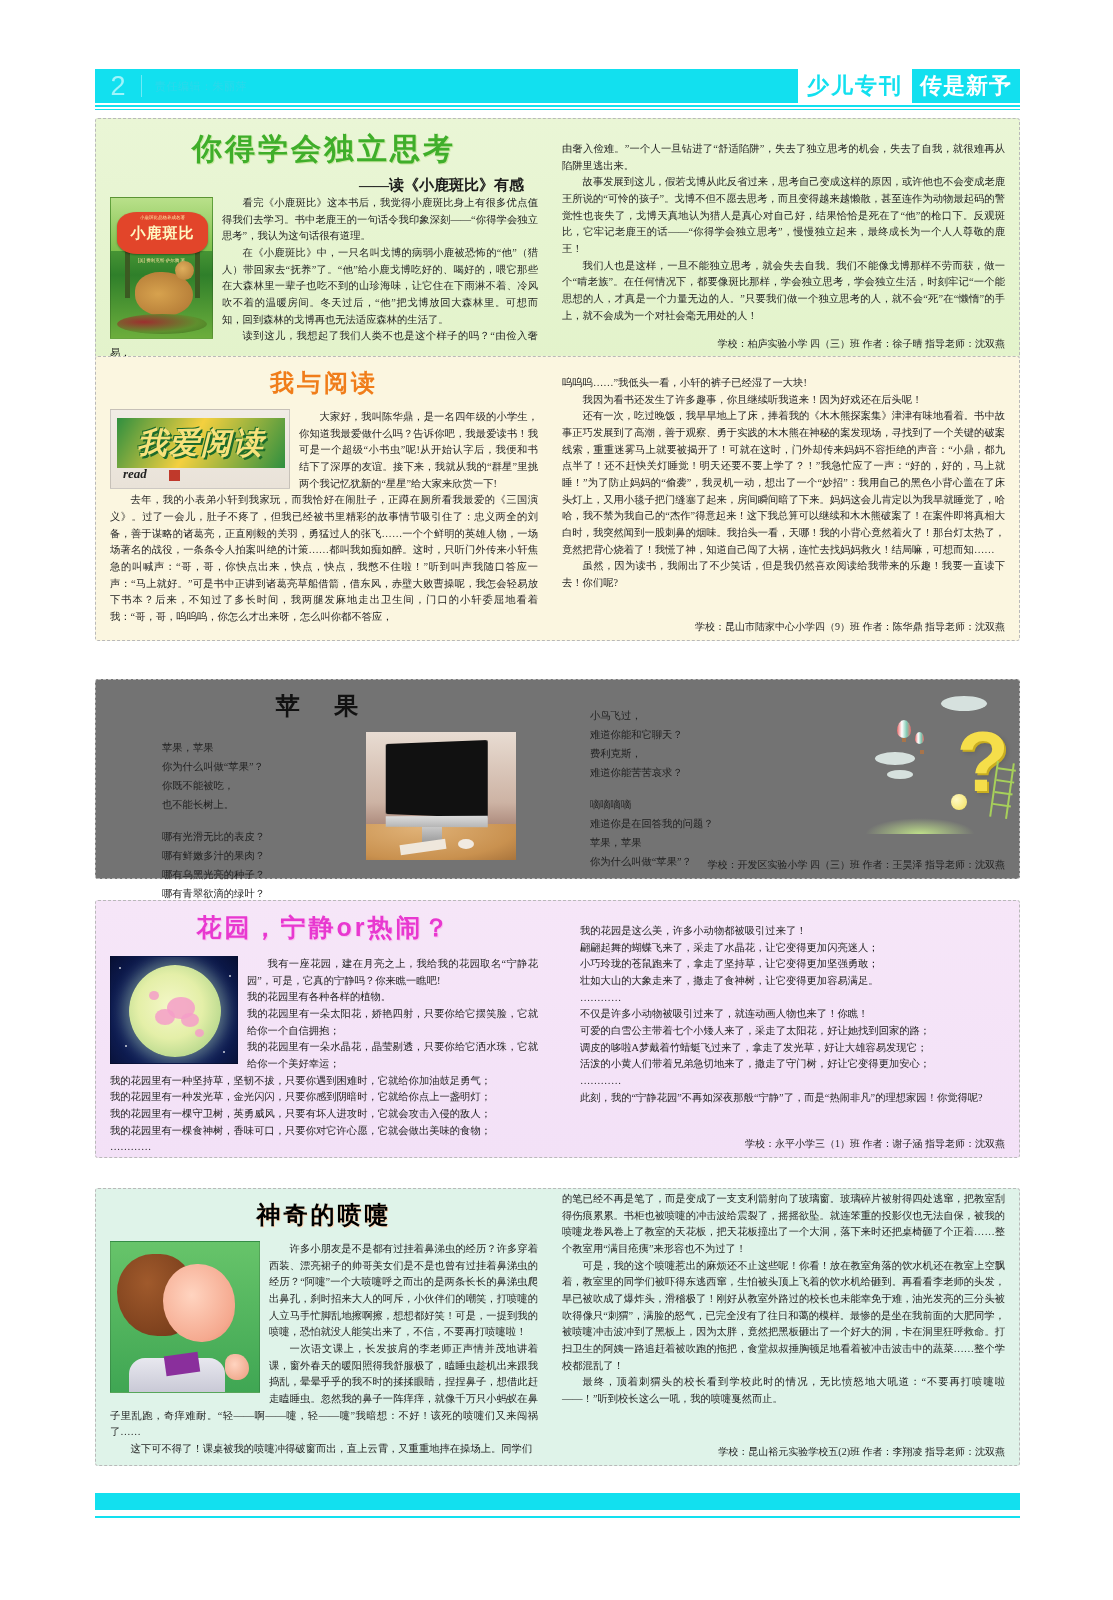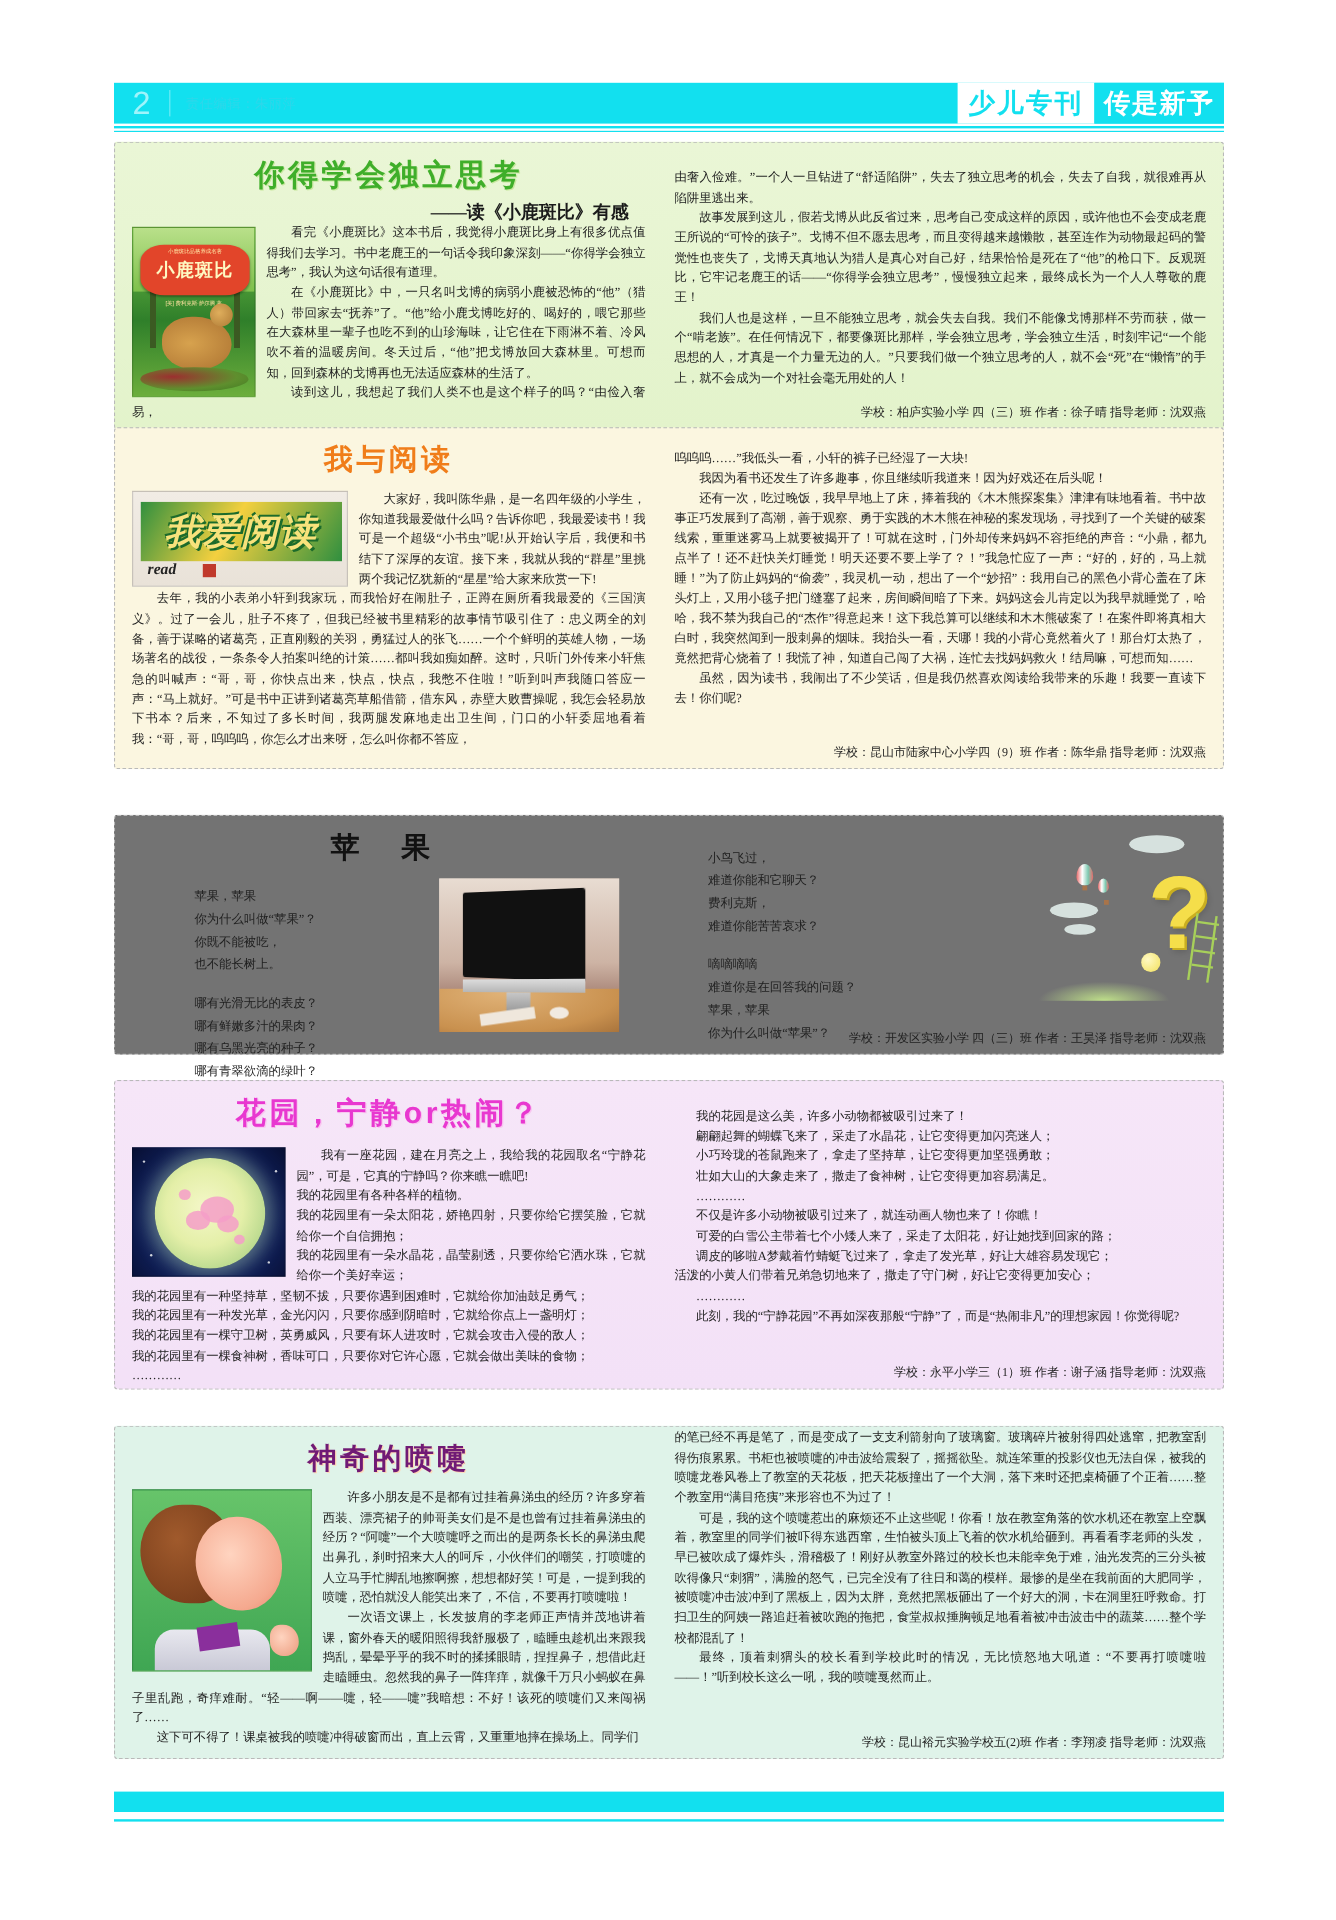--- a/index.html
+++ b/index.html
@@ -88,21 +88,21 @@
     font-size: 10px; color: #1f1f1f; white-space: nowrap;
   }
 
   .float-img {
     float: left; margin: 2px 9px 2px 0;
     border: 1px solid rgba(0,0,0,.15);
   }
 
   
   #art1 { top: 118px; height: 240px; background: linear-gradient(180deg,#eaf6d6 0%, #e3f3cb 100%); }
-  #art1 .art-title { font-size: 25px; color: #3fae2a; text-shadow: 1px 1px 0 #c9e8a0; font-family: Liberation Serif, serif; }
+  #art1 .art-title { font-size: 30px; color: #3fae2a; text-shadow: 1px 1px 0 #c9e8a0; font-family: Liberation Serif, serif; }
   #art1 .col-right { padding-top: 22px; }
 
   
   .bookcover { width: 103px; height: 142px; position: relative; overflow: hidden;
     background: linear-gradient(180deg,#79c34a 0%,#2f7f2a 55%,#6cae3c 100%); }
   .bookcover .sky { position:absolute; left:0; top:0; width:100%; height:38%;
     background: linear-gradient(180deg,#b9e08a,#7ec04b); }
   .bookcover .band { position:absolute; left:6px; top:14px; width:91px; height:42px;
     background:#e2452a; border-radius:20px/14px; box-shadow:0 1px 2px rgba(0,0,0,.35); }
   .bookcover .band .t1 { position:absolute; top:3px; width:100%; text-align:center;
@@ -190,21 +190,21 @@
   .moonpic { width: 128px; height: 108px; position: relative; overflow:hidden;
     background: radial-gradient(circle at 50% 55%, #1b3a8f 0%, #0e1c52 70%, #070f33 100%); }
   .moonpic .moon { position:absolute; left:18px; top:8px; width:92px; height:92px; border-radius:50%;
     background: radial-gradient(circle at 45% 45%, #f4f7c8 0%, #e4efa8 45%, #b9d98e 75%, #8fc77d 100%);
     box-shadow: 0 0 14px 6px rgba(220,255,190,.35); }
   .moonpic .petal { position:absolute; border-radius:50%; background:#f59ec8; opacity:.85; }
   .moonpic .star { position:absolute; width:2px; height:2px; background:#fff; border-radius:50%; opacity:.8; }
 
   
   #art5 { top: 1188px; height: 278px; background: #dff3e9; }
-  #art5 .art-title { font-size: 24px; color: #701a75; text-shadow: 1px 1px 0 #ffd9b8; }
+  #art5 .art-title { font-size: 24px; color: #000000; text-shadow: 1px 1px 0 #ffd9b8; }
   #art5 .col-right { padding-top: 2px; }
 
   .boypic { width: 150px; height: 152px; position: relative; overflow:hidden;
     background: linear-gradient(180deg,#67c46a 0%, #3fa653 100%); }
   .boypic .face { position:absolute; left:52px; top:22px; width:72px; height:78px;
     border-radius:48% 52% 46% 54%;
     background: radial-gradient(ellipse at 40% 40%, #ffd4c0 0%, #f5a98f 70%, #e8866c 100%); }
   .boypic .hair { position:absolute; left:6px; top:12px; width:76px; height:82px;
     border-radius:52% 48% 40% 60%;
     background: radial-gradient(ellipse at 40% 35%, #a05a2c 0%, #7b3f1c 75%, #5e2e12 100%); }
@@ -391,21 +391,21 @@
 
       <div class="col-right">
         <div class="body" style="margin-left:18px">我的花园是这么美，许多小动物都被吸引过来了！</div>
         <div class="body" style="margin-left:18px">翩翩起舞的蝴蝶飞来了，采走了水晶花，让它变得更加闪亮迷人；</div>
         <div class="body" style="margin-left:18px">小巧玲珑的苍鼠跑来了，拿走了坚持草，让它变得更加坚强勇敢；</div>
         <div class="body" style="margin-left:18px">壮如大山的大象走来了，撒走了食神树，让它变得更加容易满足。</div>
         <div class="body" style="margin-left:18px">…………</div>
         <div class="body" style="margin-left:18px">不仅是许多小动物被吸引过来了，就连动画人物也来了！你瞧！</div>
         <div class="body" style="margin-left:18px">可爱的白雪公主带着七个小矮人来了，采走了太阳花，好让她找到回家的路；</div>
         <div class="body" style="margin-left:18px">调皮的哆啦A梦戴着竹蜻蜓飞过来了，拿走了发光草，好让大雄容易发现它；</div>
-        <div class="body" style="">活泼的小黄人们带着兄弟急切地来了，撒走了守门树，好让它变得更加安心；</div>
+        <div class="body" style="margin-left:18px">活泼的小黄人们带着兄弟急切地来了，撒走了守门树，好让它变得更加安心；</div>
         <div class="body" style="margin-left:18px">…………</div>
         <div class="body" style="margin-left:18px">此刻，我的“宁静花园”不再如深夜那般“宁静”了，而是“热闹非凡”的理想家园！你觉得呢?</div>
         <div class="byline">学校：永平小学三（1）班 作者：谢子涵 指导老师：沈双燕</div>
       </div>
     </div>
   </div>
 
   <div class="article" id="art5">
     <div class="art-inner">
       <div class="col-left">

